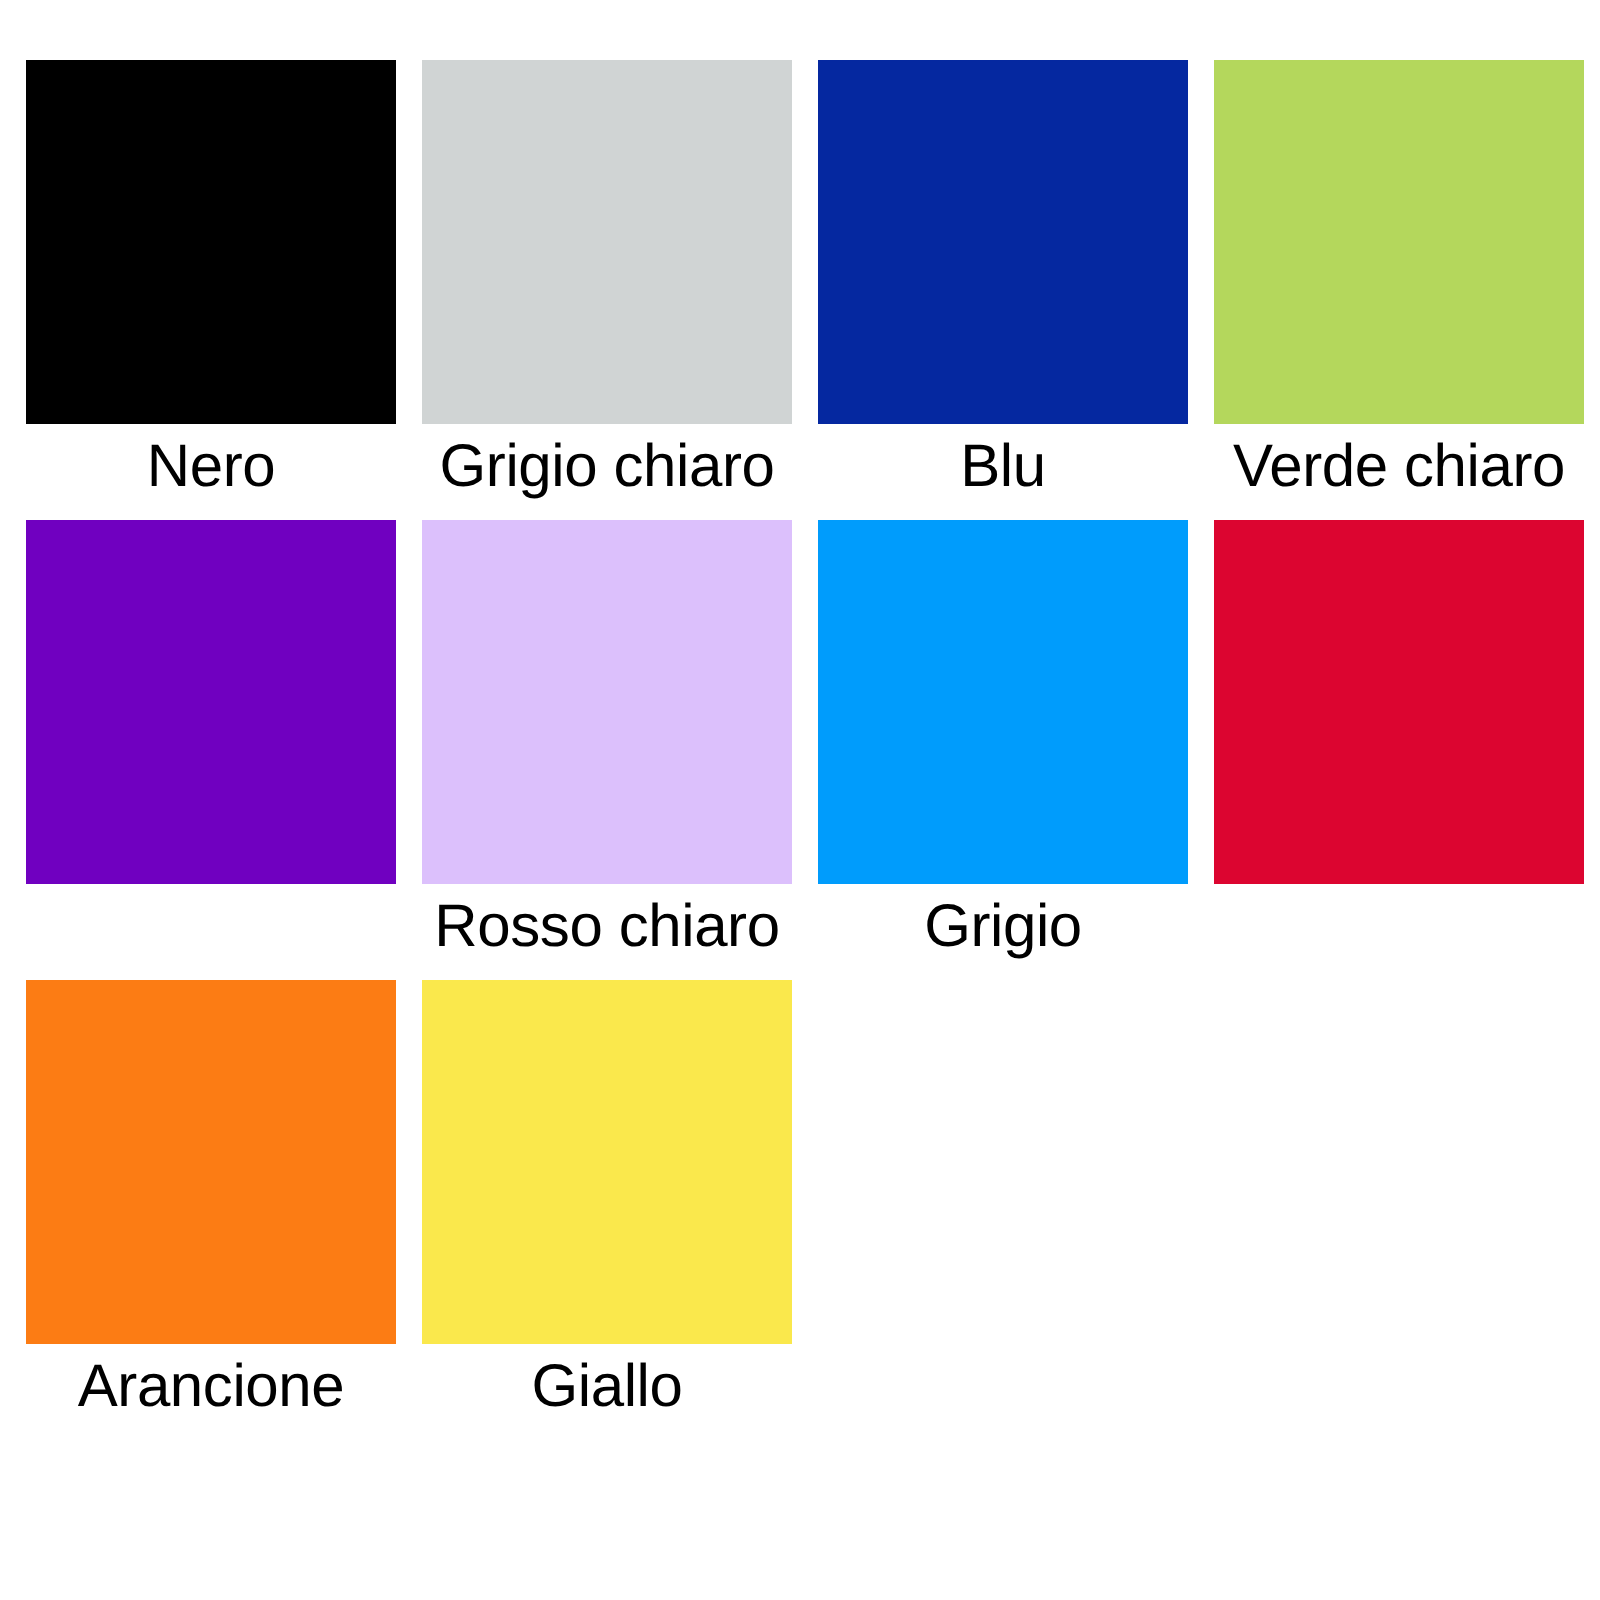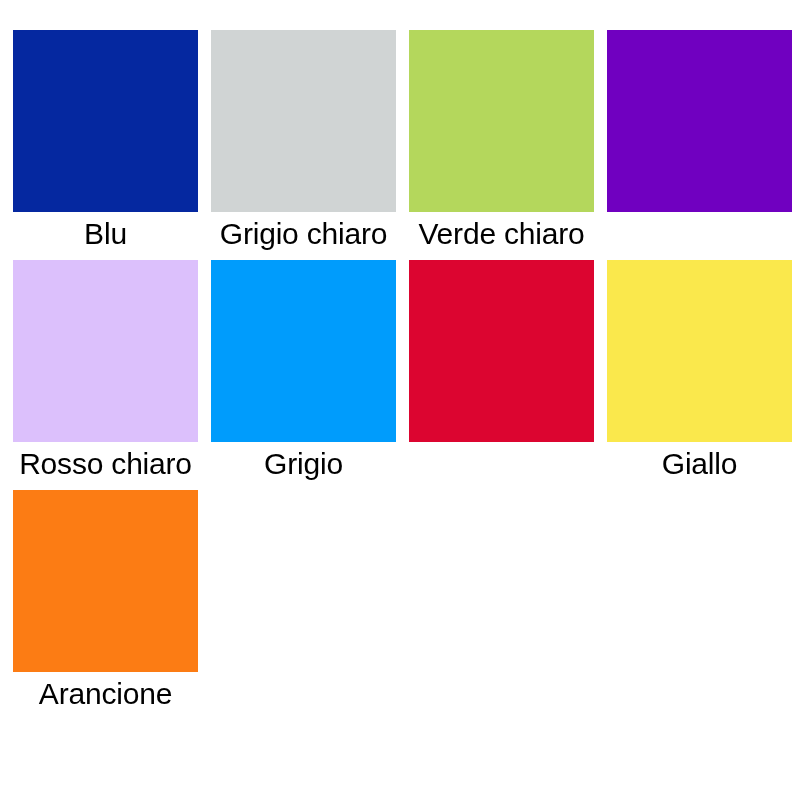--- a/index.html
+++ b/index.html
@@ -62,29 +62,33 @@
   .swatch-cell.empty .swatch-label {
     visibility: hidden;
   }
 </style>
 </head>
 <body style="background: rgb(255, 255, 255);">
 
 <div id="swatch-sheet">
   <div class="swatch-grid">
 
-
     <div class="swatch-cell">
-      <span class="swatch-chip" style="background: rgb(5, 40, 160);"></span>
-      <span class="swatch-label">Blu</span>
+      <span class="swatch-chip" style="background: rgb(0, 0, 0);"></span>
+      <span class="swatch-label">Nero</span>
     </div>
 
     <div class="swatch-cell">
       <span class="swatch-chip" style="background: rgb(208, 212, 212);"></span>
       <span class="swatch-label">Grigio chiaro</span>
+    </div>
+
+    <div class="swatch-cell">
+      <span class="swatch-chip" style="background: rgb(5, 40, 160);"></span>
+      <span class="swatch-label">Blu</span>
     </div>
 
     <div class="swatch-cell">
       <span class="swatch-chip" style="background: rgb(180, 215, 92);"></span>
       <span class="swatch-label">Verde chiaro</span>
     </div>
 
     <div class="swatch-cell">
       <span class="swatch-chip" style="background: rgb(112, 0, 192);"></span>
     </div>
@@ -97,27 +101,27 @@
     <div class="swatch-cell">
       <span class="swatch-chip" style="background: rgb(0, 156, 252);"></span>
       <span class="swatch-label">Grigio</span>
     </div>
 
     <div class="swatch-cell">
       <span class="swatch-chip" style="background: rgb(220, 5, 48);"></span>
     </div>
 
     <div class="swatch-cell">
-      <span class="swatch-chip" style="background: rgb(250, 232, 76);"></span>
-      <span class="swatch-label">Giallo</span>
+      <span class="swatch-chip" style="background: rgb(252, 124, 20);"></span>
+      <span class="swatch-label">Arancione</span>
     </div>
 
     <div class="swatch-cell">
-      <span class="swatch-chip" style="background: rgb(252, 124, 20);"></span>
-      <span class="swatch-label">Arancione</span>
+      <span class="swatch-chip" style="background: rgb(250, 232, 76);"></span>
+      <span class="swatch-label">Giallo</span>
     </div>
 
     <div class="swatch-cell empty">
       <span class="swatch-chip"></span>
       <span class="swatch-label"></span>
     </div>
 
     <div class="swatch-cell empty">
       <span class="swatch-chip"></span>
       <span class="swatch-label"></span>

